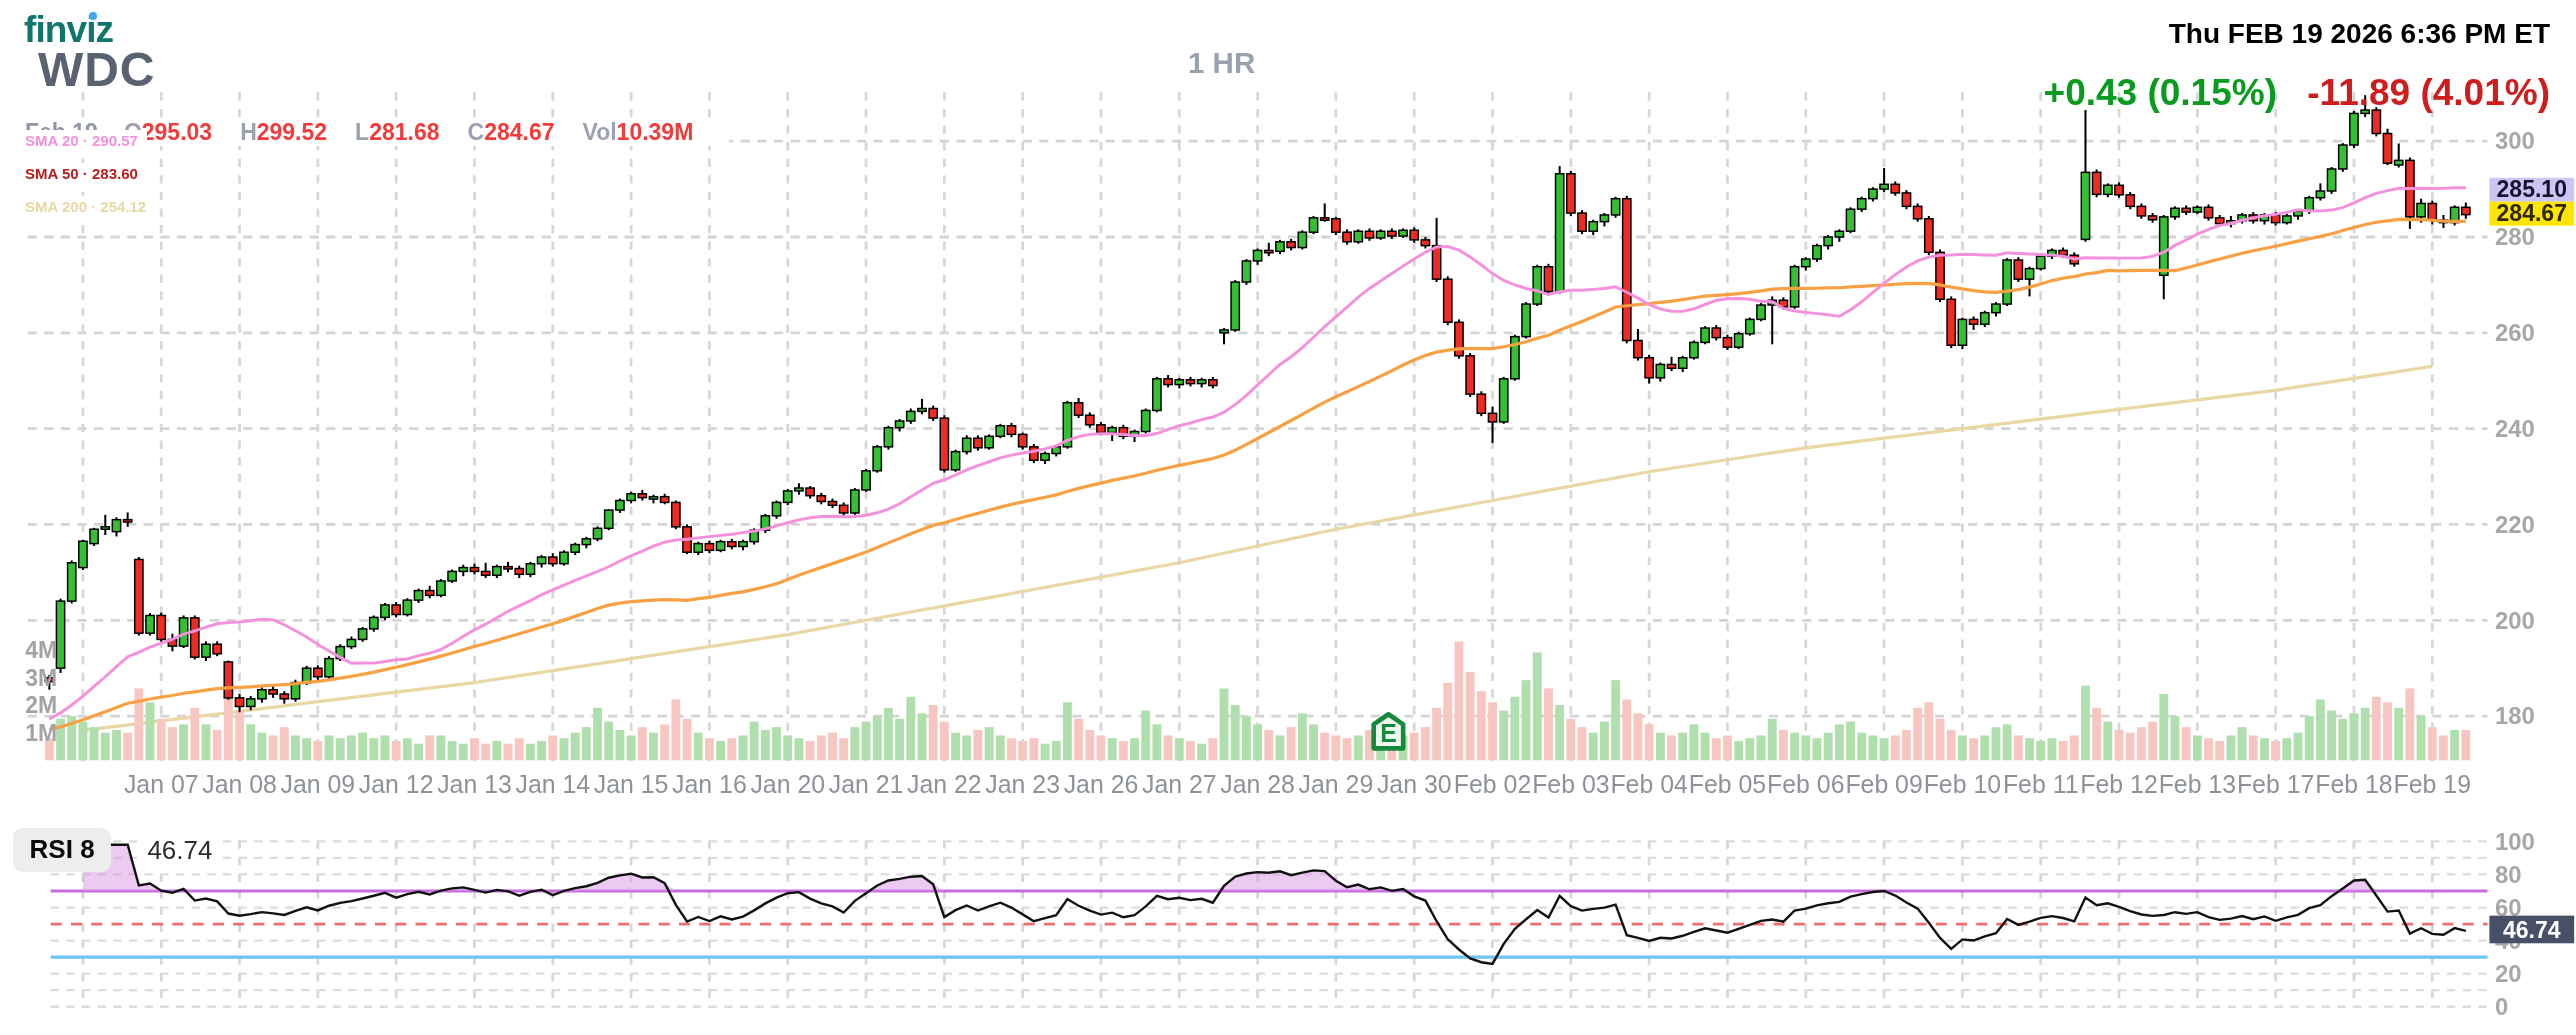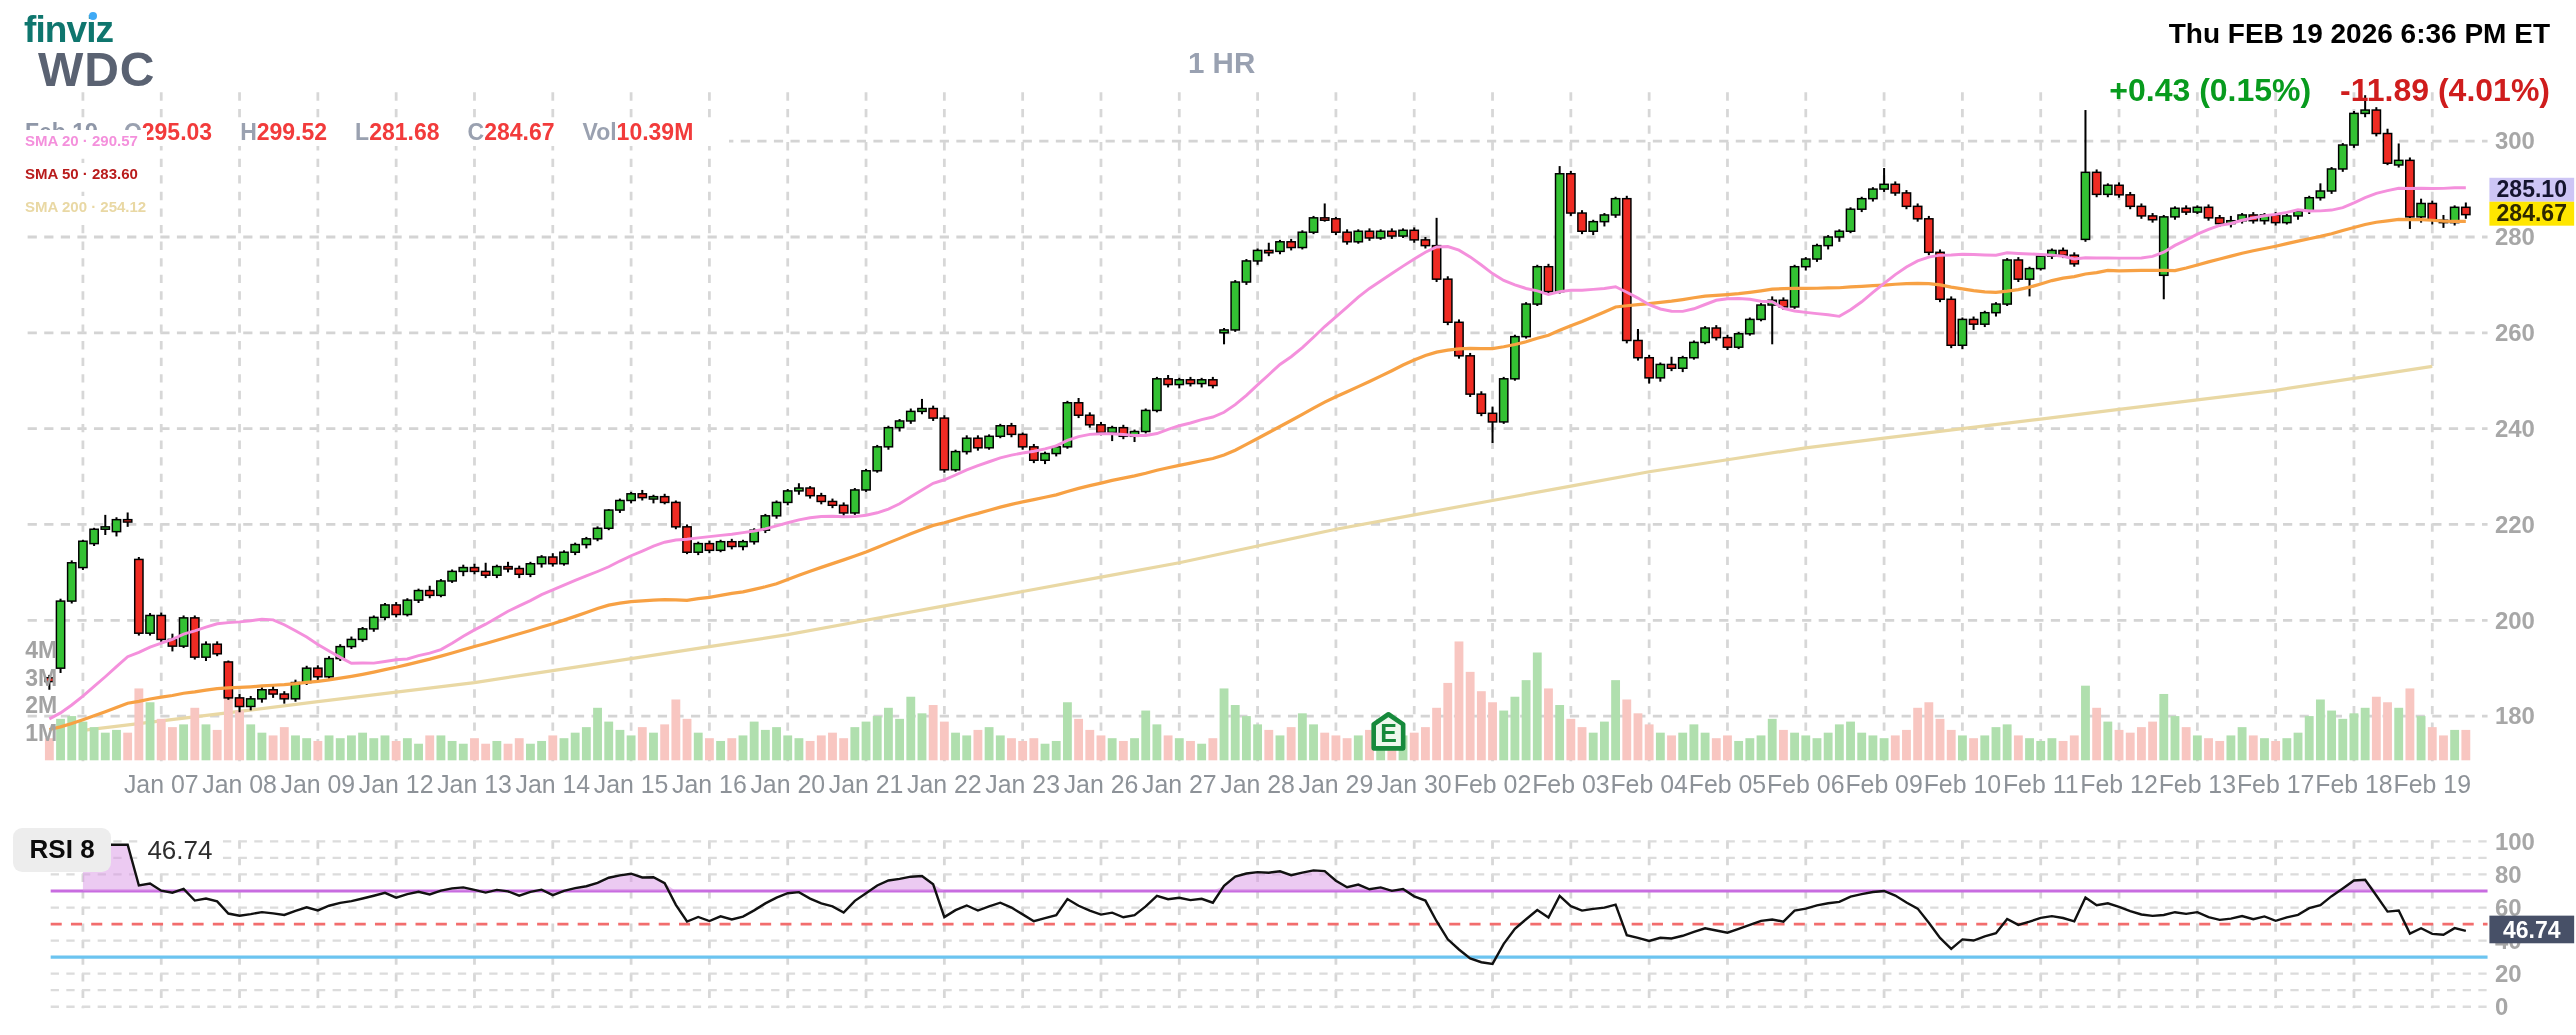--- a/index.html
+++ b/index.html
@@ -11,21 +11,21 @@
   .logo .idot{position:absolute;left:65px;top:2.8px;width:8.3px;height:8.3px;border-radius:50%;background:#3fa9f5;}
   .ticker{left:38px;top:42px;font-size:48px;font-weight:bold;color:#5a6272;letter-spacing:0.9px;}
   .quote{left:25px;top:94px;font-size:23px;font-weight:bold;background:#fff;padding-right:7.4px;margin-top:25px;}
   .quote .qd{color:#8f97a8;margin-right:26px;}
   .quote .ql{color:#9aa1b0;}
   .quote .qv{color:#f23b3b;margin-right:28px;}
   .sma-row{font-size:15px;font-weight:bold;background:#fff;padding:1.8px 9.2px 1.8px 0;left:25px;}
   .sma20{top:130px;} .sma50{top:163px;} .sma200{top:196px;}
   .tf{left:1188px;top:46px;width:203px;text-align:left;font-size:29.5px;font-weight:bold;color:#99a1b1;}
   .dt{right:26px;top:18.4px;font-size:28px;font-weight:bold;color:#000000;}
-  .chg{right:26px;top:72px;font-size:32px;font-weight:bold;}
+  .chg{right:26px;top:72px;font-size:37px;font-weight:bold;}
   .chg .up{color:#089b1e;margin-right:20px;}
   .chg .dn{color:#cf1d1d;}
   .rsi-pill{left:13px;top:828px;background:#ededed;border-radius:9.2px;padding:6.4px 16.6px;
     font-size:26px;font-weight:bold;color:#0b0b0b;}
   .rsi-val{left:140px;top:835px;font-size:26px;color:#2d2d2d;background:#fff;padding:0 7.4px;}
 </style>
 </head>
 <body>
 
 <div id="stage">

